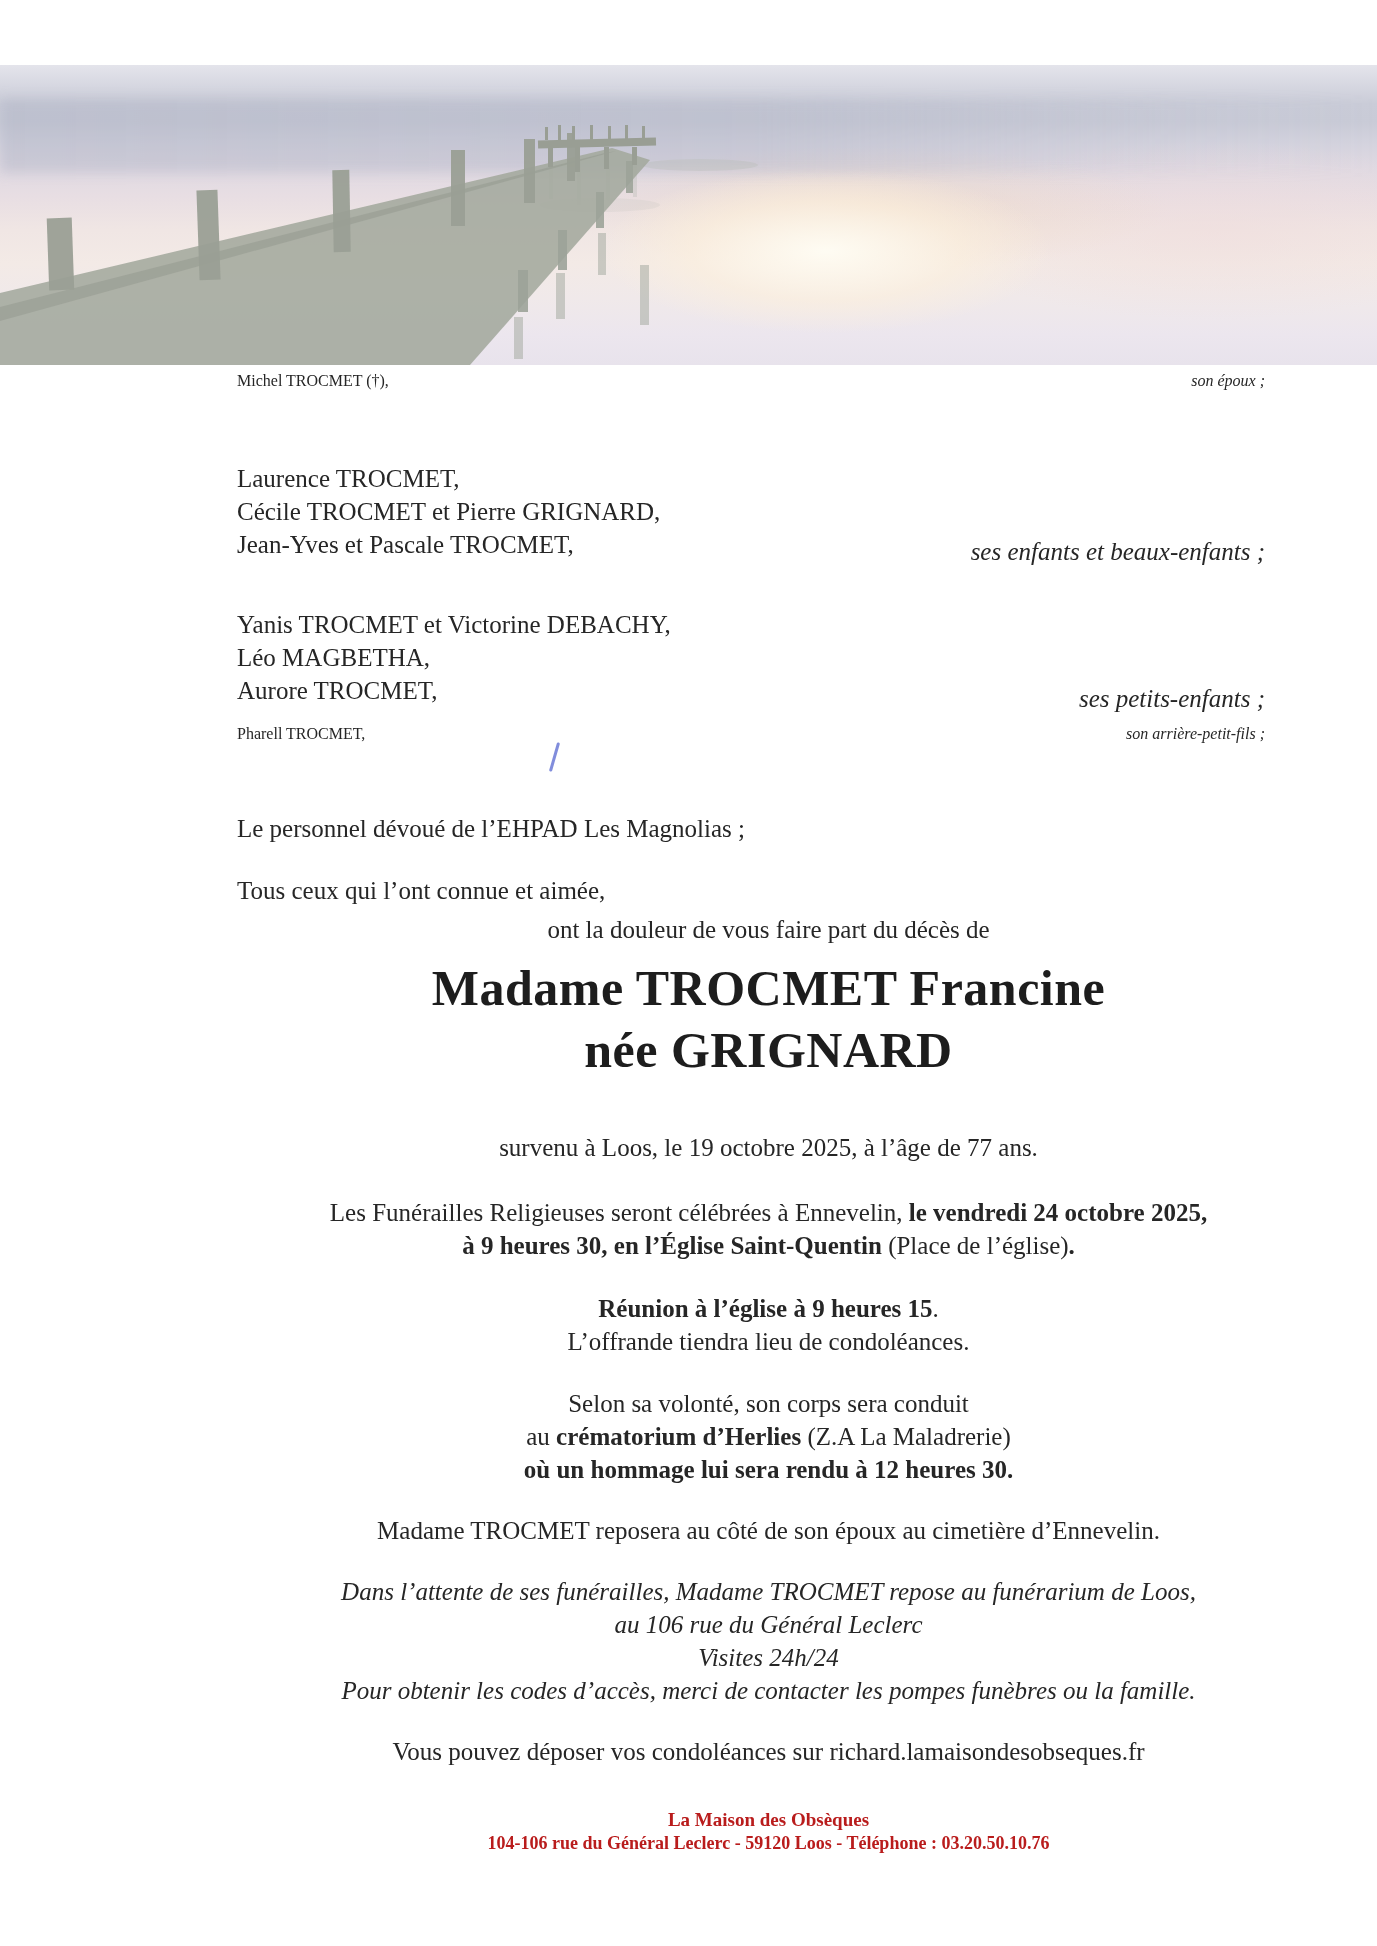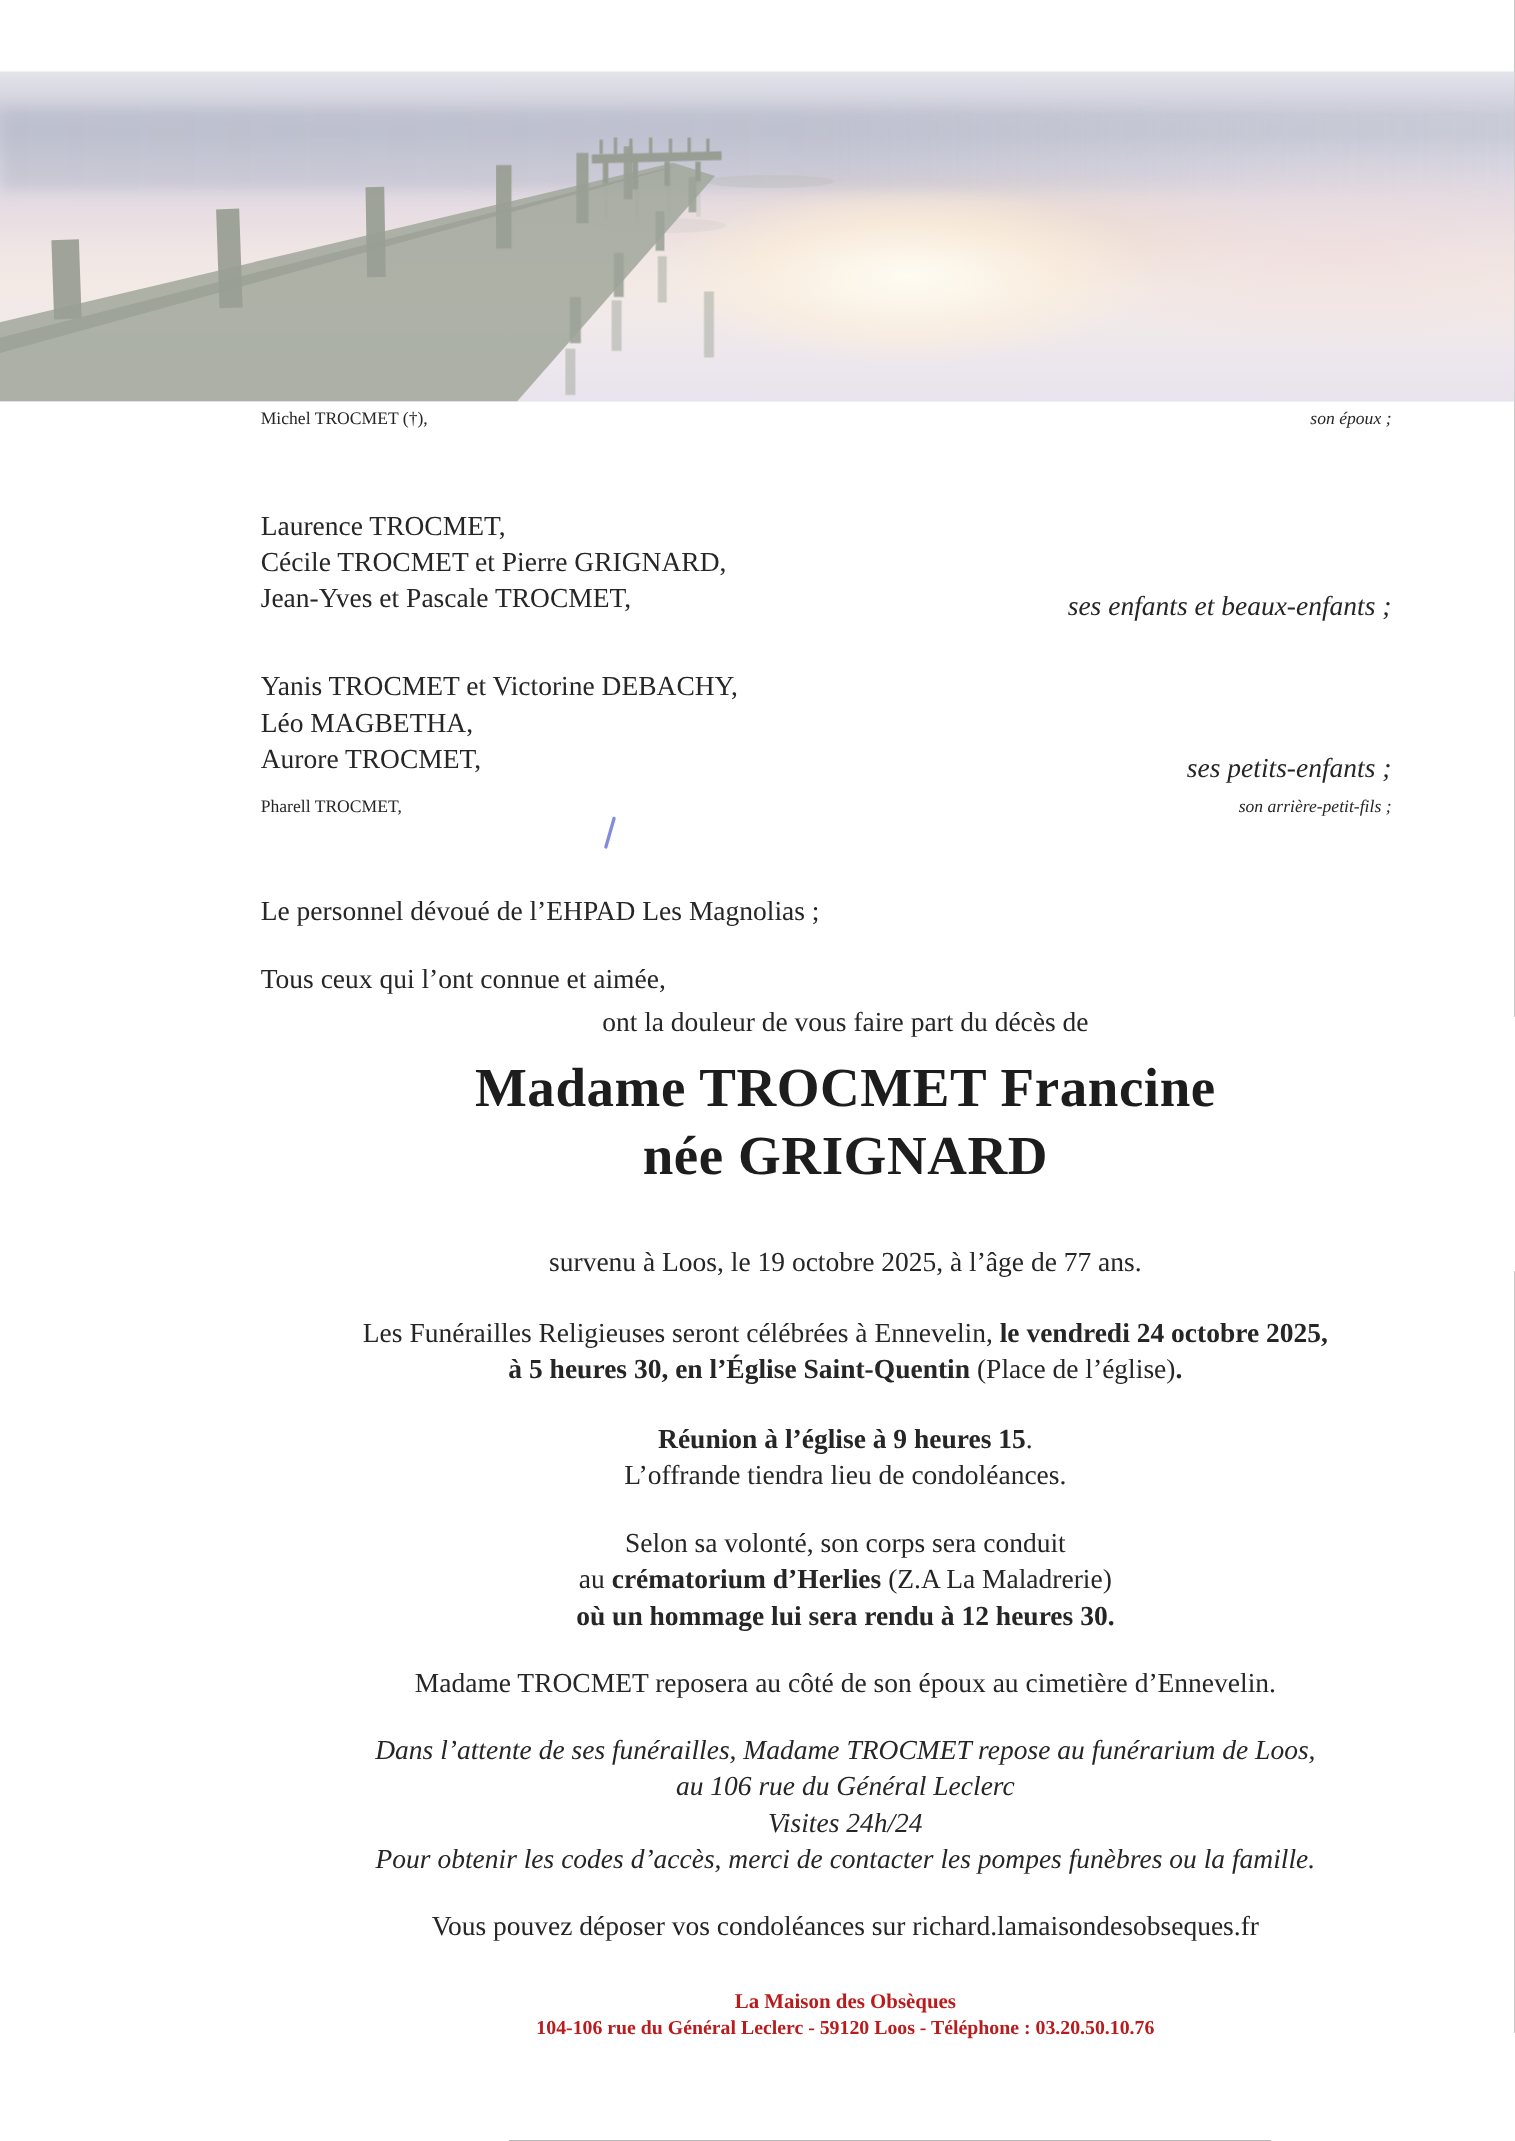--- a/index.html
+++ b/index.html
@@ -132,21 +132,21 @@
   <div class="pen-mark"></div>
   <div class="line l" style="top:849px">Tous ceux qui l’ont connue et aimée,</div>
   <div class="line l" style="top:787px">Le personnel dévoué de l’EHPAD Les Magnolias ;</div>
 
   <div class="line c" style="top:915px">ont la douleur de vous faire part du décès de</div>
   <div class="line c title" style="top:962px">Madame TROCMET Francine</div>
   <div class="line c title" style="top:1024px">née GRIGNARD</div>
   <div class="line c" style="top:1133px">survenu à Loos, le 19 octobre 2025, à l’âge de 77 ans.</div>
 
   <div class="line c" style="top:1198px"><span>Les Funérailles Religieuses seront célébrées à Ennevelin, </span><span class="b">le vendredi 24 octobre 2025,</span></div>
-  <div class="line c" style="top:1231px"><span class="b">à 5 heures 30, en l’Église Saint-Quentin </span><span>(Place de l’église)</span><span class="b">.</span></div>
+  <div class="line c" style="top:1231px"><span class="b">à 9 heures 30, en l’Église Saint-Quentin </span><span>(Place de l’église)</span><span class="b">.</span></div>
 
   <div class="line c" style="top:1294px"><span class="b">Réunion à l’église à 9 heures 15</span><span>.</span></div>
   <div class="line c" style="top:1327px">L’offrande tiendra lieu de condoléances.</div>
 
   <div class="line c" style="top:1389px">Selon sa volonté, son corps sera conduit</div>
   <div class="line c" style="top:1422px"><span>au </span><span class="b">crématorium d’Herlies</span><span> (Z.A La Maladrerie)</span></div>
   <div class="line c b" style="top:1455px">où un hommage lui sera rendu à 12 heures 30.</div>
 
   <div class="line c" style="top:1516px">Madame TROCMET reposera au côté de son époux au cimetière d’Ennevelin.</div>
 

